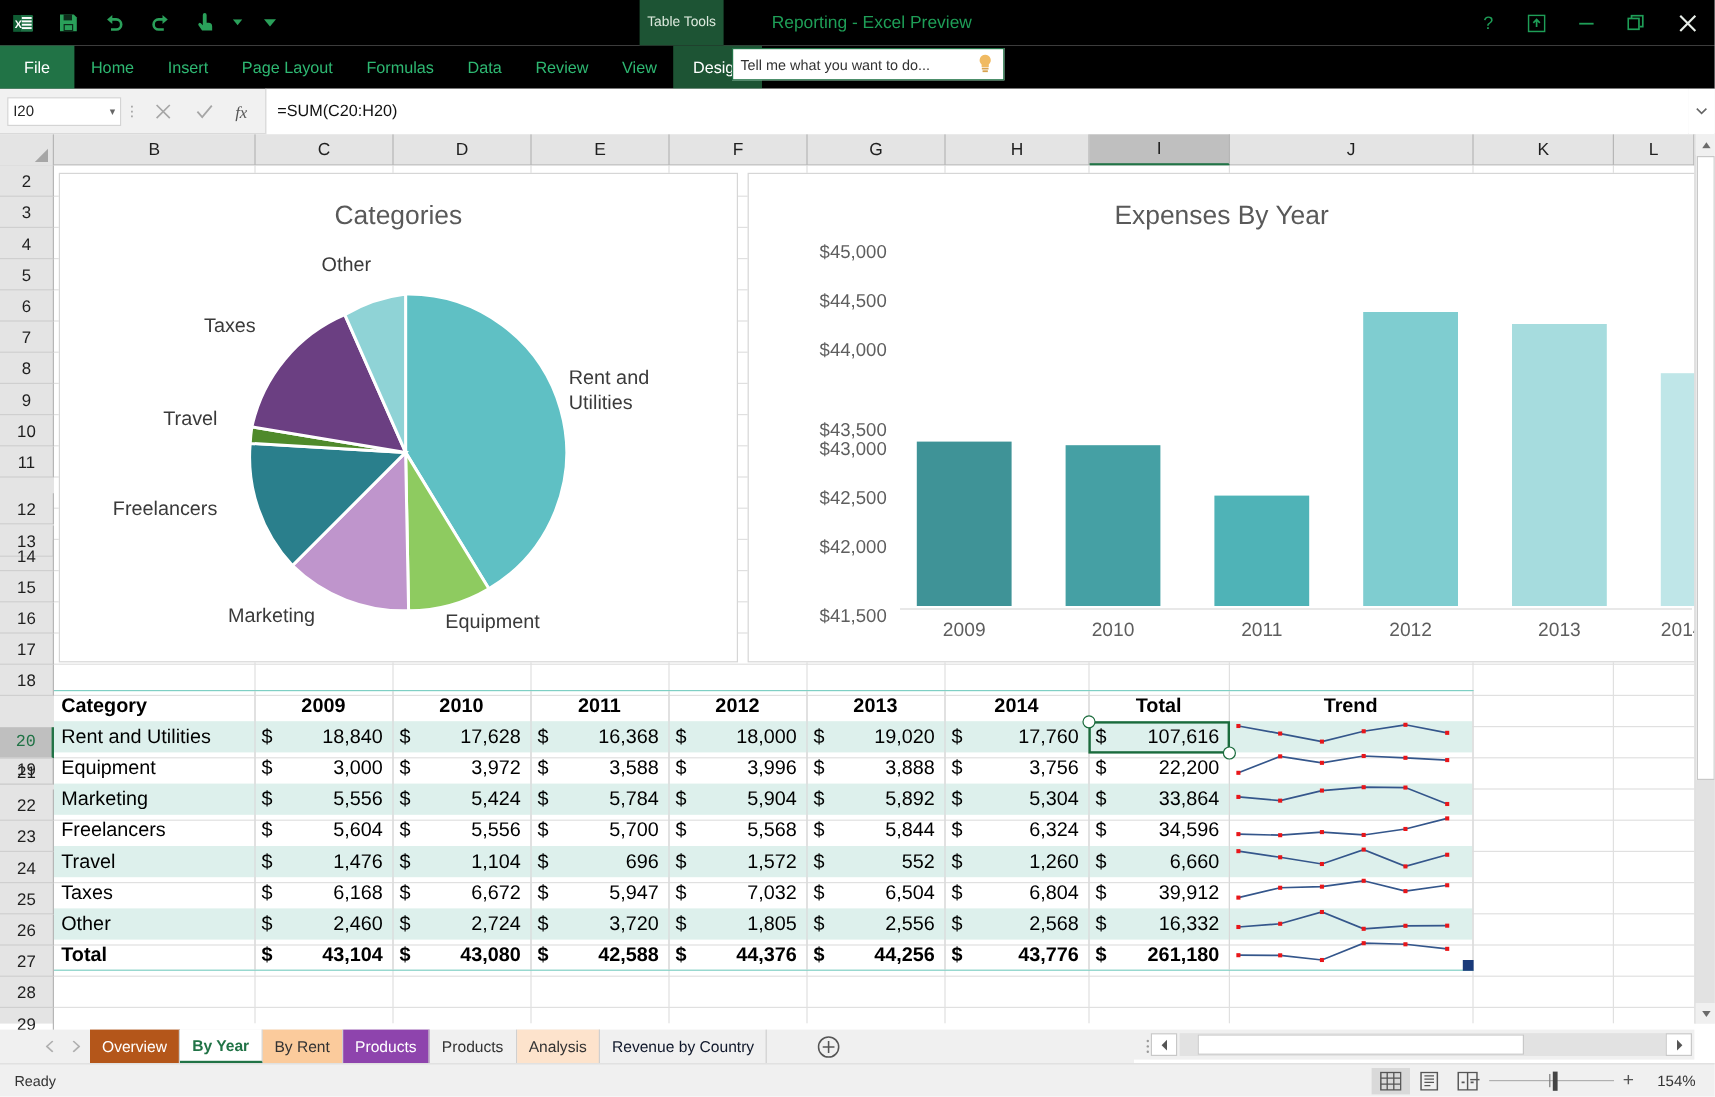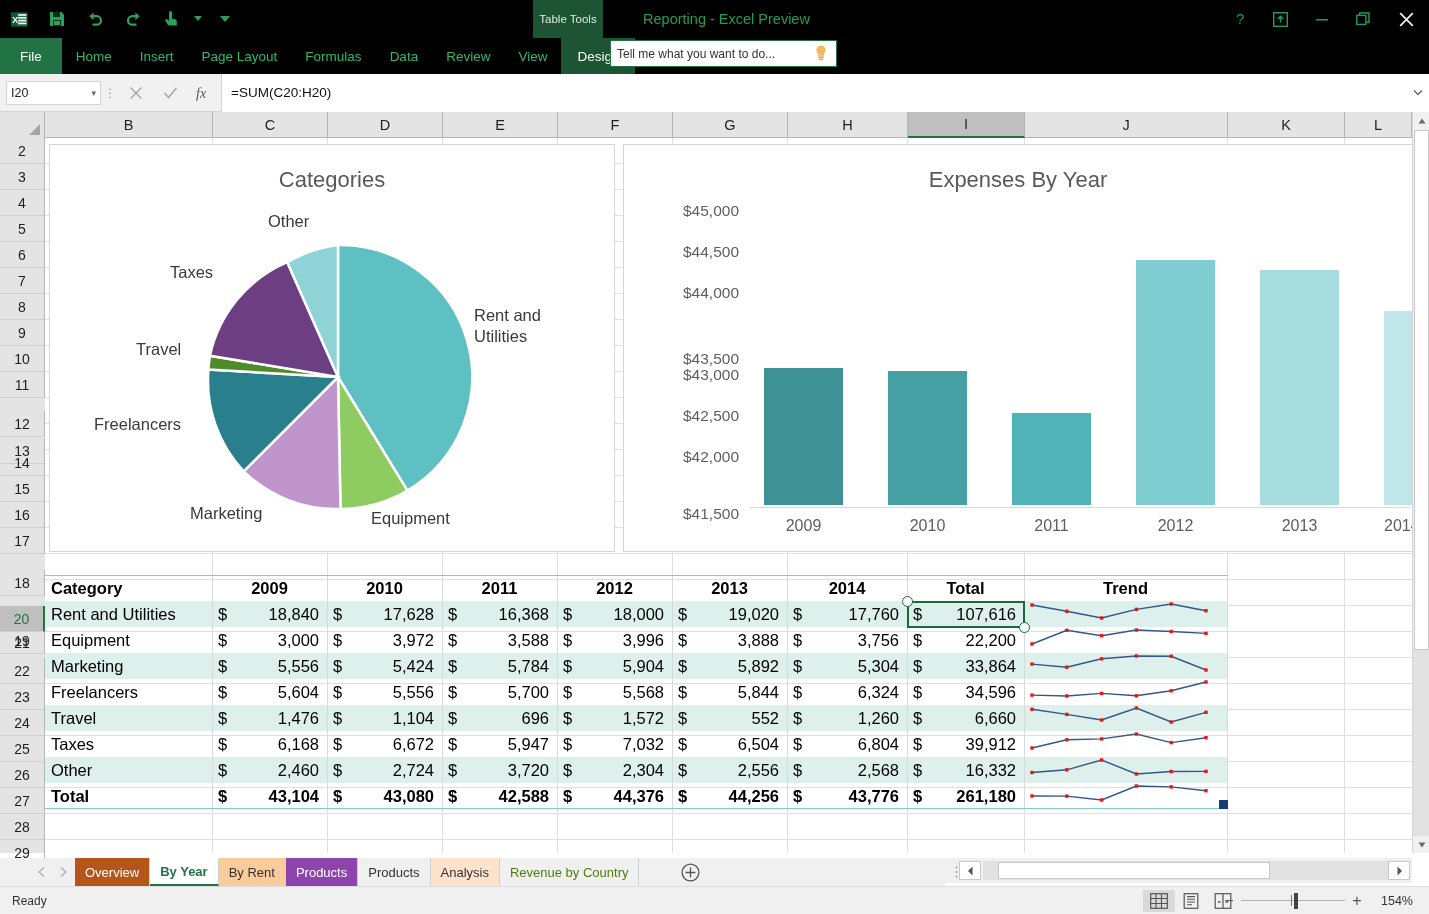--- a/index.html
+++ b/index.html
@@ -102,21 +102,21 @@
   .colcell.sel { background: #bfbfbf; border-bottom: 2px solid #217346; }
 
   
   .rowhdr { position: absolute; left: 0; top: 138px; width: 45px; height: 715px; background: #e4e4e4; }
   .rowcell {
     position: absolute; left: 0; width: 45px;
     display: flex; align-items: center; justify-content: center;
     font-size: 14px; color: #1f1f1f;
     border-bottom: 1px solid #cfcfcf; border-right: 1px solid #b6b6b6;
   }
-  .rowcell.sel { background: #bfbfbf; color: #217346; border-right: 2px solid #217346; }
+  .rowcell.sel { background: #bfbfbf; color: #217346; border-right: 2px solid #217346; font-family: Liberation Mono, monospace; }
 
   
   .grid {
     position: absolute; left: 45px; top: 138px; width: 1367px; height: 715px;
     background: #fff; overflow: hidden;
   }
   .gline-v { position: absolute; top: 0; width: 1px; height: 715px; background: #e0e0e0; }
   .gline-h { position: absolute; left: 0; width: 1367px; height: 1px; background: #e0e0e0; }
 
   
@@ -382,21 +382,21 @@
       <div class="rowcell" style="top: 156px; height: 26px;">8</div>
       <div class="rowcell" style="top: 182px; height: 26px;">9</div>
       <div class="rowcell" style="top: 208px; height: 26px;">10</div>
       <div class="rowcell" style="top: 234px; height: 26px;">11</div>
       <div class="rowcell" style="top: 260px; height: 26px; margin-top: 13px;">12</div>
       <div class="rowcell" style="top: 300px; height: 26px;">13</div>
       <div class="rowcell" style="top: 312px; height: 26px;">14</div>
       <div class="rowcell" style="top: 338px; height: 26px;">15</div>
       <div class="rowcell" style="top: 364px; height: 26px;">16</div>
       <div class="rowcell" style="top: 390px; height: 26px;">17</div>
-      <div class="rowcell" style="top: 432px; height: 26px;">18</div>
+      <div class="rowcell" style="top: 416px; height: 26px;">18</div>
       <div class="rowcell" style="top: 442px; height: 26px; margin-top: 48px;">19</div>
       <div class="rowcell sel" style="top: 468px; height: 26px;">20</div>
       <div class="rowcell" style="top: 494px; height: 22px;">21</div>
       <div class="rowcell" style="top: 520px; height: 26px;">22</div>
       <div class="rowcell" style="top: 546px; height: 26px;">23</div>
       <div class="rowcell" style="top: 572px; height: 26px;">24</div>
       <div class="rowcell" style="top: 598px; height: 26px;">25</div>
       <div class="rowcell" style="top: 624px; height: 26px;">26</div>
       <div class="rowcell" style="top: 650px; height: 26px;">27</div>
       <div class="rowcell" style="top: 676px; height: 26px;">28</div>
@@ -874,21 +874,21 @@
             </div>
             <div class="tcell" style="left: 397px; width: 115px;">
               <span class="money">
                 <span class="sym">$</span>
                 <span class="num">3,720</span>
               </span>
             </div>
             <div class="tcell" style="left: 512px; width: 115px;">
               <span class="money">
                 <span class="sym">$</span>
-                <span class="num">2,304</span>
+                <span class="num">1,805</span>
               </span>
             </div>
             <div class="tcell" style="left: 627px; width: 115px;">
               <span class="money">
                 <span class="sym">$</span>
                 <span class="num">2,556</span>
               </span>
             </div>
             <div class="tcell" style="left: 742px; width: 120px;">
               <span class="money">
@@ -1015,21 +1015,21 @@
           <path d="M1 0.5 L6 5 L1 9.5" stroke="#b0b0b0" stroke-width="1.4" fill="none"></path>
         </svg>
     </div>
     <div class="sheettabs">
       <div class="stab" style="background:#b4561a; color:#ffffff;">Overview</div>
       <div class="stab active">By Year</div>
       <div class="stab" style="background:#fbcb9c;">By Rent</div>
       <div class="stab" style="background:#8e44ad; color:#ffffff;">Products</div>
       <div class="stab">Products</div>
       <div class="stab" style="background:#fde3cc;">Analysis</div>
-      <div class="stab" style="color:#4d7c0f;">Revenue by Country</div>
+      <div class="stab" style="color:#0f172a;">Revenue by Country</div>
     </div>
     <div class="addsheet" style="left:676px;">
       <svg width="19" height="19" viewBox="0 0 19 19">
         <circle cx="9.5" cy="9.5" r="8.4" fill="none" stroke="#555" stroke-width="1.3"></circle>
         <path d="M9.5 4.6 V14.4 M4.6 9.5 H14.4" stroke="#555" stroke-width="1.3"></path>
       </svg>
     </div>
   </div>
 
   <div class="hsb">

